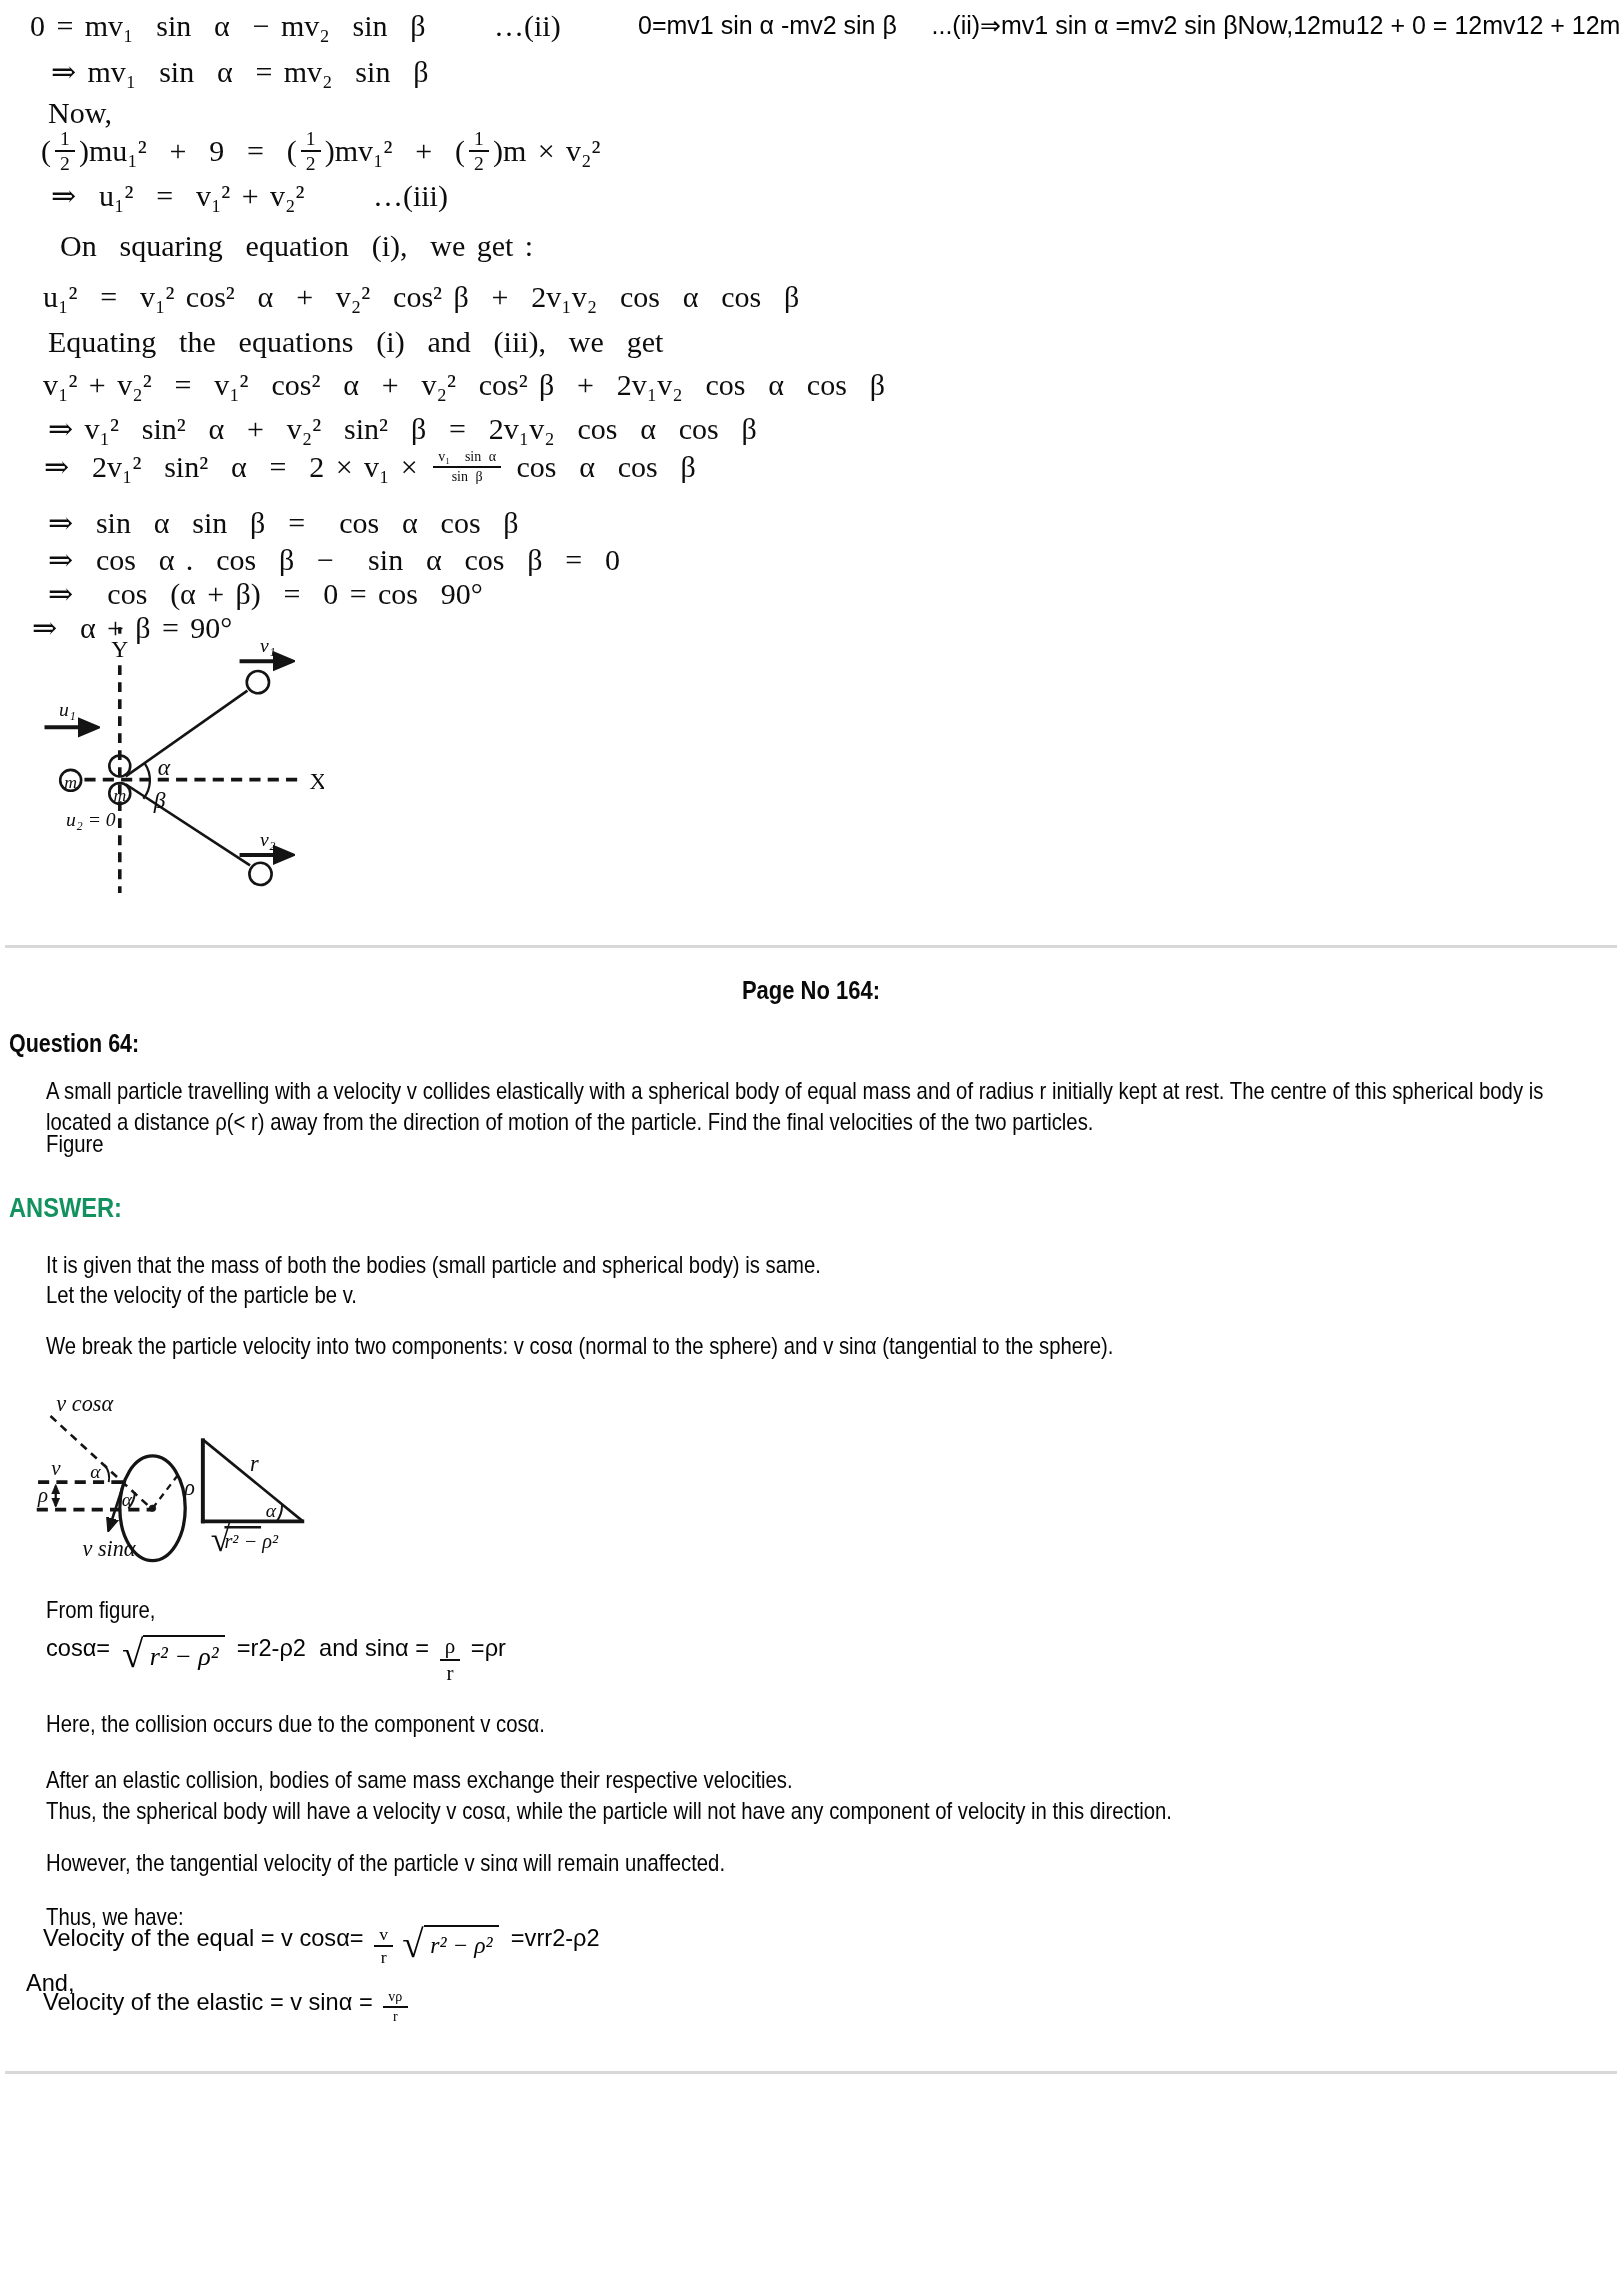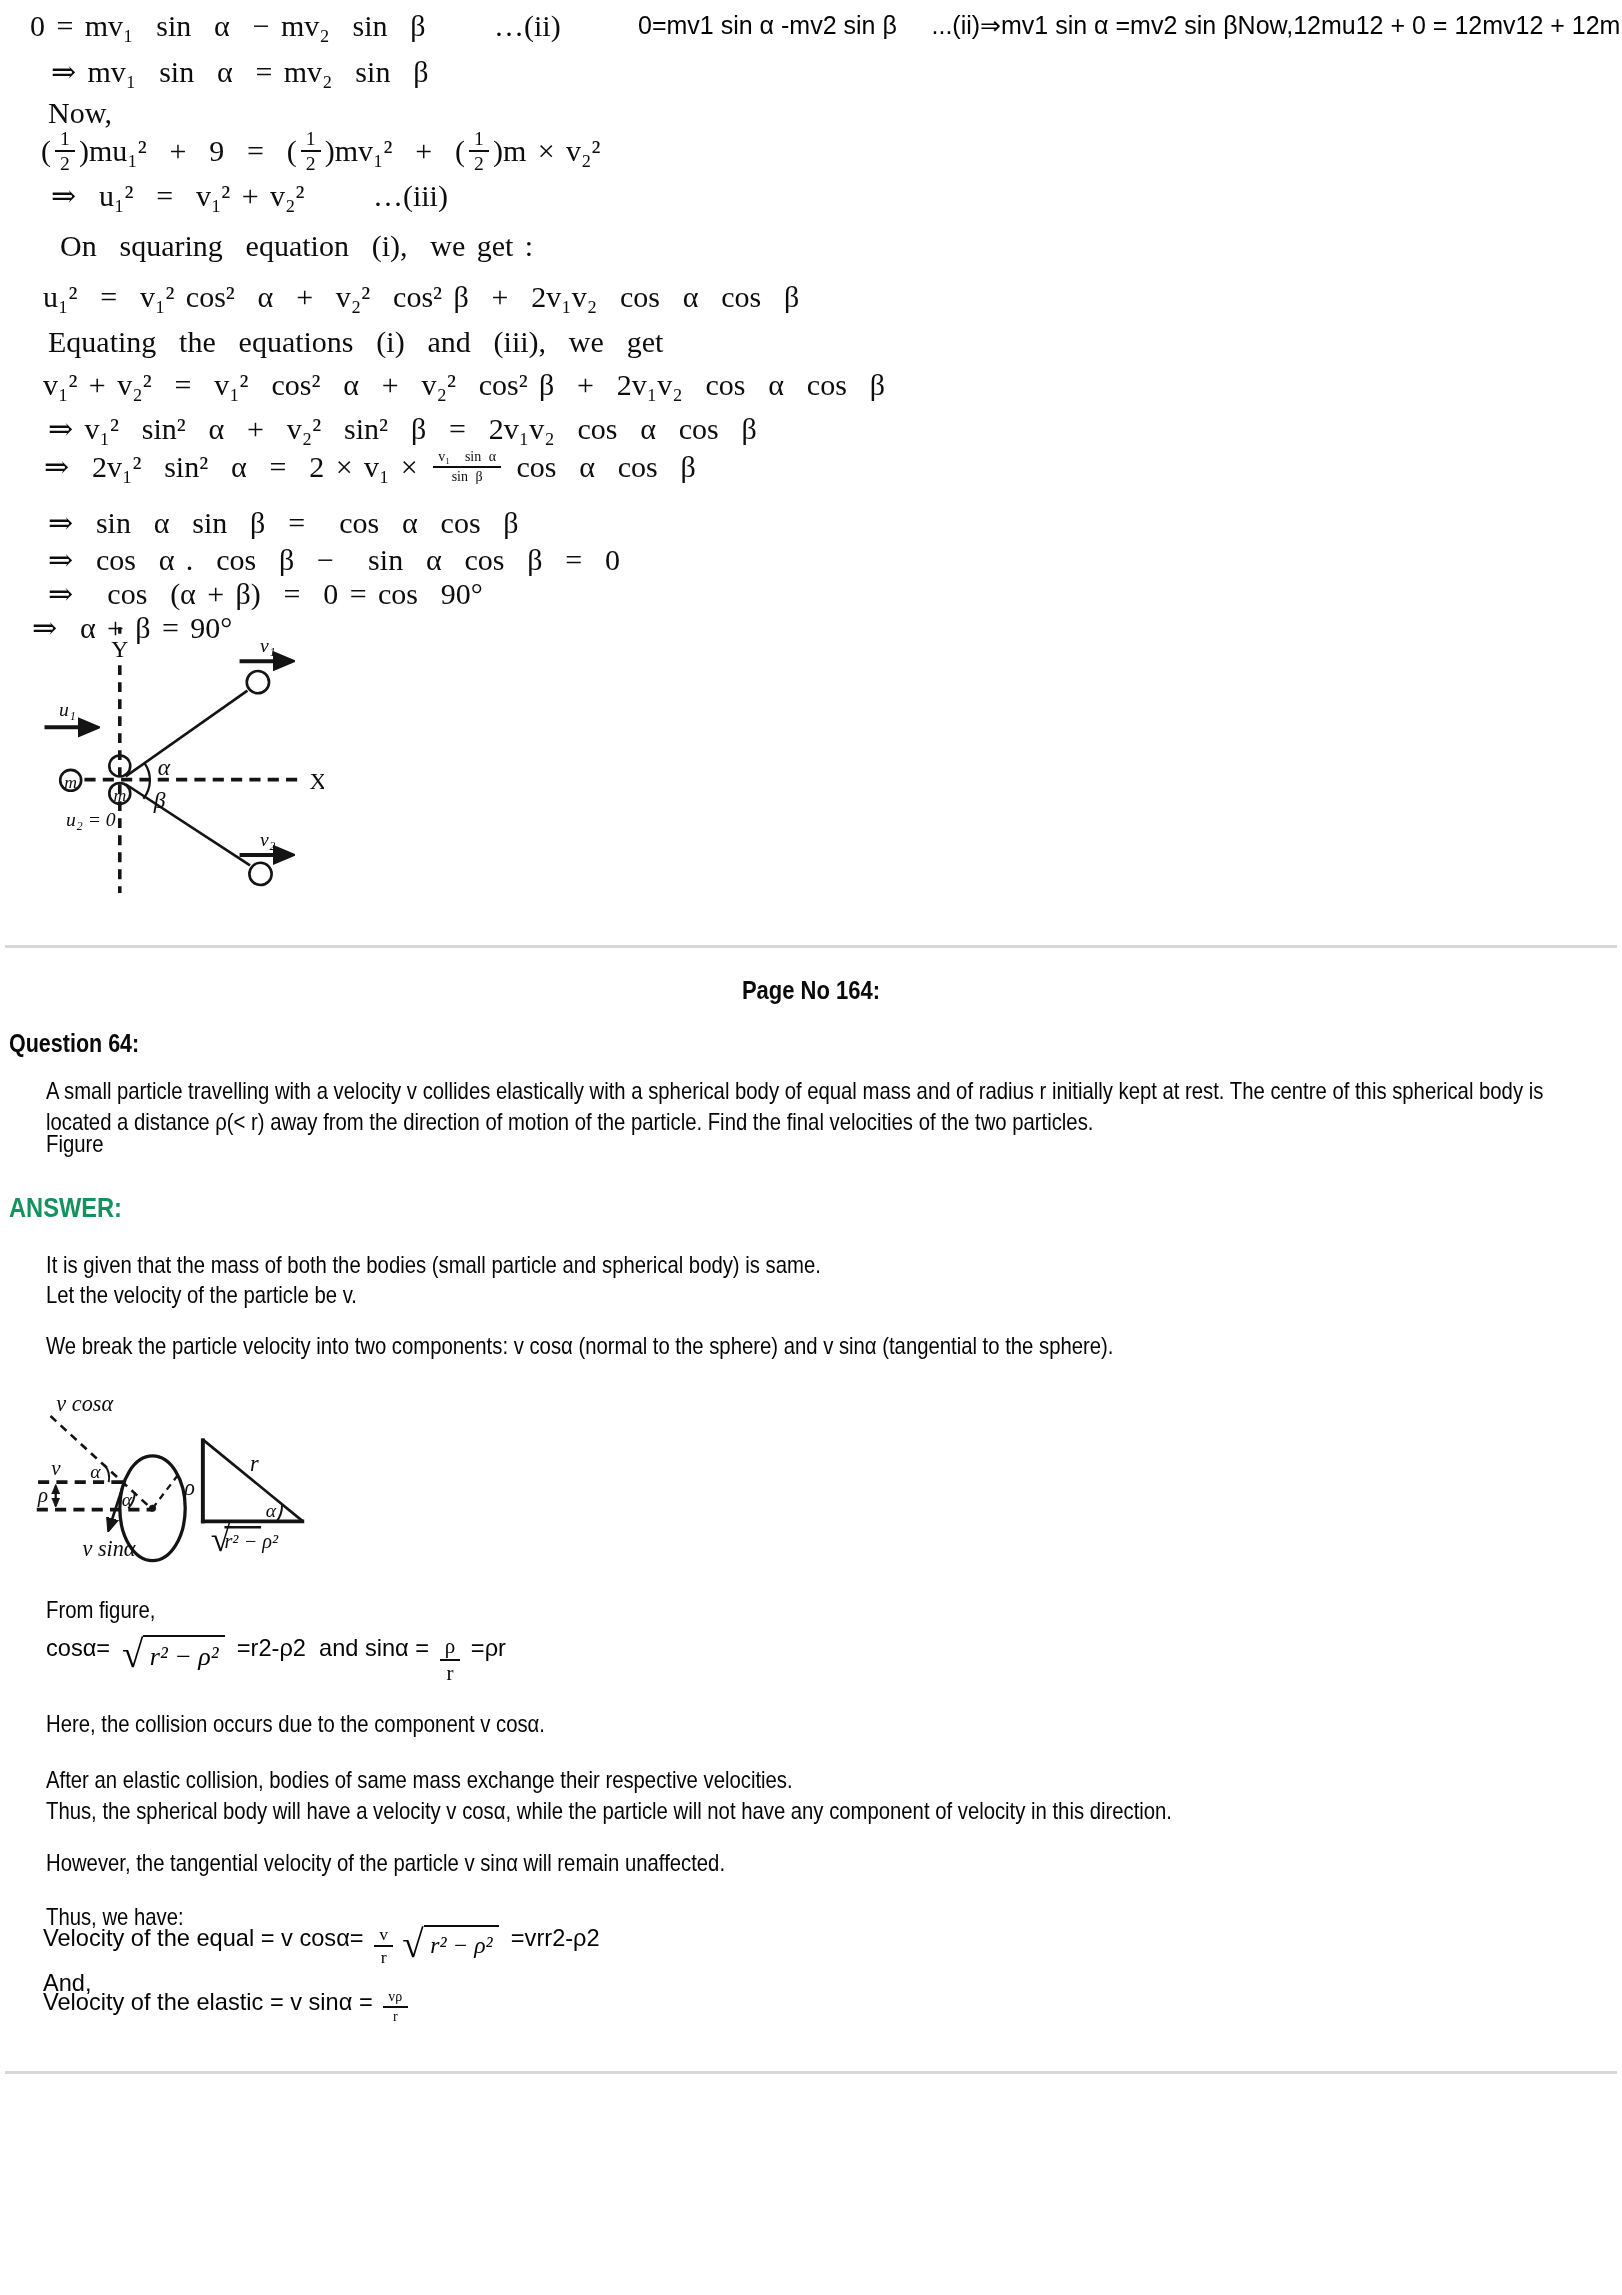--- a/index.html
+++ b/index.html
@@ -180,20 +180,20 @@
 <div class="abs body-text cx" style="left:46px;top:1709px;width:1806px">Here, the collision occurs due to the component v cosα.</div>
 <div class="abs body-text cx" style="left:46px;top:1765px;width:1806px">After an elastic collision, bodies of same mass exchange their respective velocities.</div>
 <div class="abs body-text cx" style="left:46px;top:1796px;width:1806px">Thus, the spherical body will have a velocity v cosα, while the particle will not have any component of velocity in this direction.</div>
 <div class="abs body-text cx" style="left:46px;top:1848px;width:1806px">However, the tangential velocity of the particle v sinα will remain unaffected.</div>
 <div class="abs body-text cx" style="left:46px;top:1902px;width:1806px">Thus, we have:</div>
 
 <div class="abs eq-row" style="left:43px;top:1925px;height:52px">
   <span>Velocity of the equal = v cosα= </span><span class="frac" style="font-size:17.7px"><span class="fn">v</span><span class="fd">r</span></span><span class="radical"><span class="rad-sign">√</span><span class="radicand" style="font-size:23.6px">r² − ρ²</span></span><span> =vrr2-ρ2</span>
 </div>
 
-<div class="abs body-text" style="left:43px;top:1968px">And,</div>
+<div class="abs body-text" style="left:26px;top:1968px">And,</div>
 
 <div class="abs eq-row" style="left:43px;top:1989px;height:52px">
   <span>Velocity of the elastic = v sinα = </span><span class="frac" style="font-size:14px"><span class="fn">vρ</span><span class="fd">r</span></span>
 </div>
 
 <div class="abs divider" style="top:2071px;height:2.6px"></div>
 
 
 </body></html>

